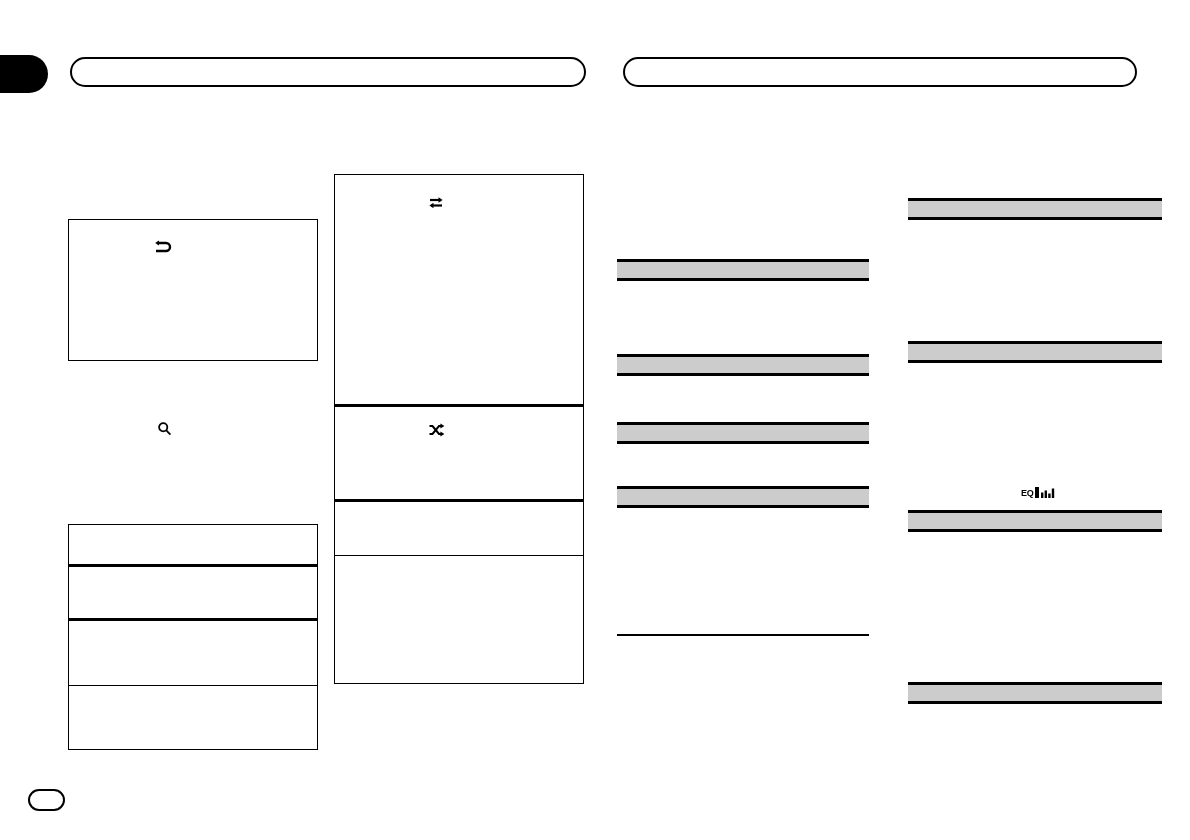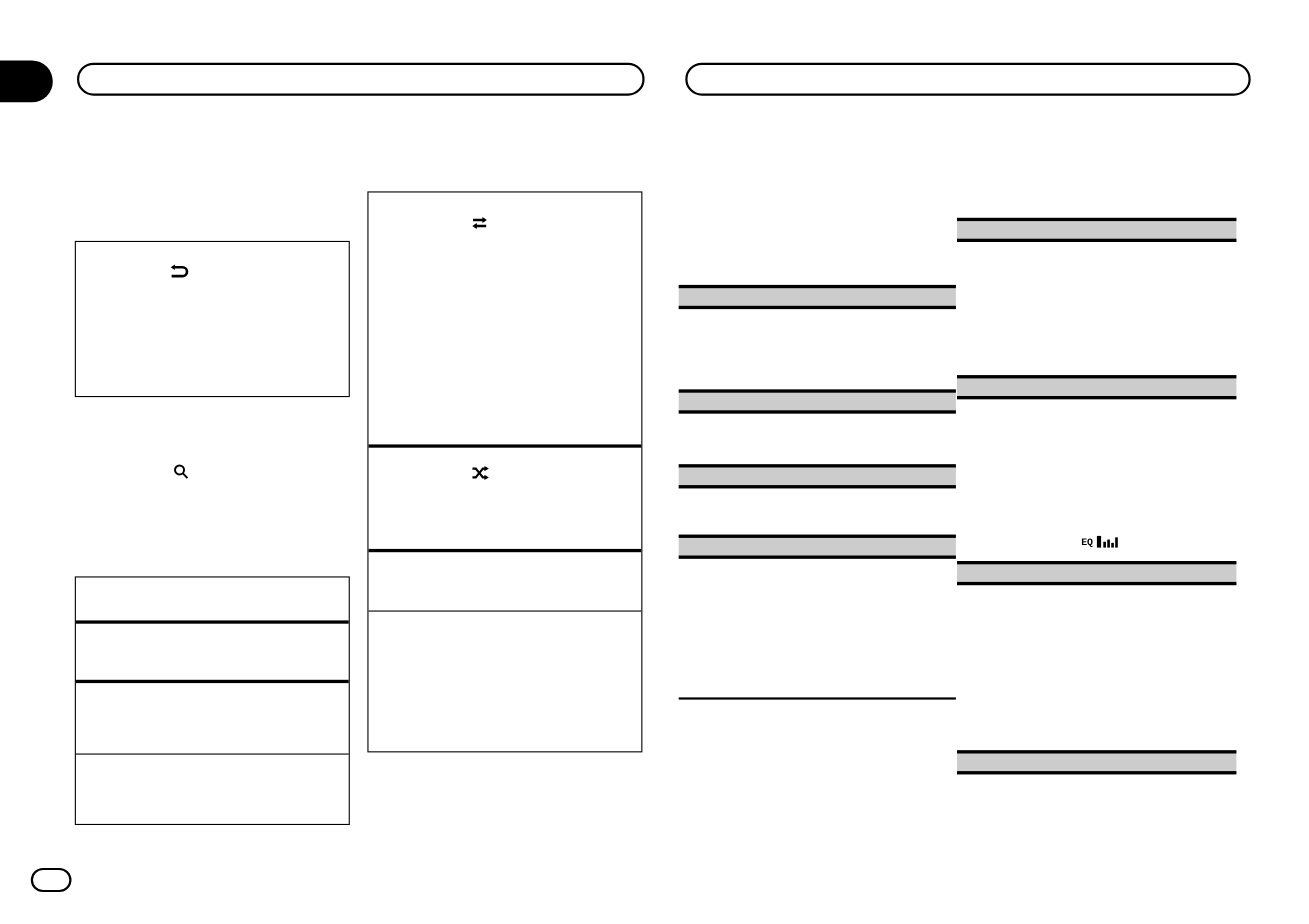--- a/index.html
+++ b/index.html
@@ -51,21 +51,21 @@
   .header-left{left:70px;top:57px;width:516px;}
   .header-right{left:623px;top:57px;width:514px;}
   .header-left .hdr-txt{padding-left:14px;}
   .header-right .hdr-txt{padding-right:14px;text-align:right;display:block;}
 
   
   .col{position:absolute;top:0;height:840px;}
   .c1{left:68px;width:250px;}
   .c2{left:334px;width:250px;}
   .c3{left:617px;width:252px;}
-  .c4{left:870px;width:254px;font-family:Liberation Mono, monospace;}
+  .c4{left:908px;width:254px;}
 
   
   .section-head{
     position:absolute;
     height:22px;
     background:#cccccc;
     border-top:3px solid #000;
     border-bottom:3px solid #000;
     box-sizing:border-box;
     font-size:11px;

